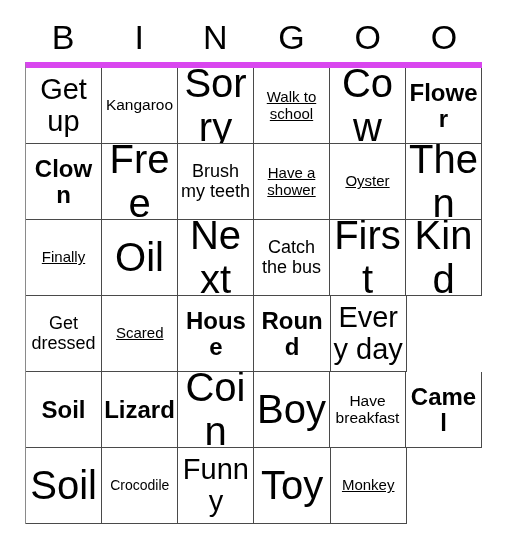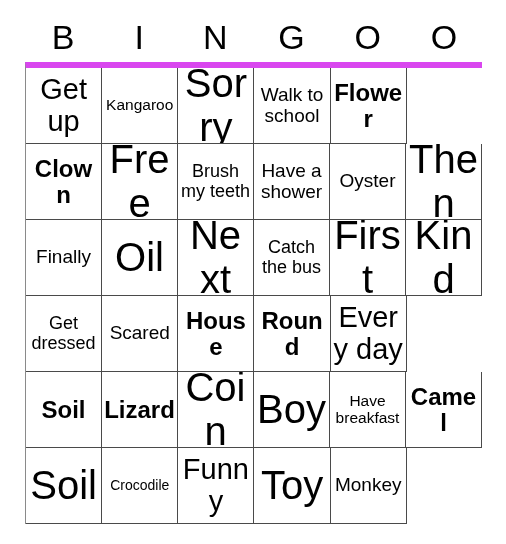--- a/index.html
+++ b/index.html
@@ -67,21 +67,21 @@
     display: block;
     width: 100%;
     line-height: 1.08;
     word-wrap: break-word;
   }
 
   
   .fs-xs  { font-size: 14px; }
   .fs-s   { font-size: 15.5px; }
   .fs-m   { font-size: 18px; }
-  .fs-l   { font-size: 19px; }
+  .fs-l   { font-size: 15px; text-decoration: underline; }
   .fs-xl  { font-size: 24px; font-weight: bold; }
   .fs-xxl { font-size: 29px; }
   .fs-h   { font-size: 40px; }
 </style>
 </head>
 <body>
 
 <div id="bingo-card">
 
   <div class="header-row">
@@ -102,20 +102,23 @@
       <div class="cell">
           <span class="cell-text fs-s">Kangaroo</span>
         </div>
       <div class="cell">
           <span class="cell-text fs-h">Sorry</span>
         </div>
       <div class="cell">
           <span class="cell-text fs-l">Walk to school</span>
         </div>
       <div class="cell">
+          <span class="cell-text fs-h">Cow</span>
+        </div>
+      <div class="cell">
           <span class="cell-text fs-xl">Flower</span>
         </div>
     </div>
 
     <div class="grid-row">
       <div class="cell">
           <span class="cell-text fs-xl">Clown</span>
         </div>
       <div class="cell">
           <span class="cell-text fs-h">Free</span>

